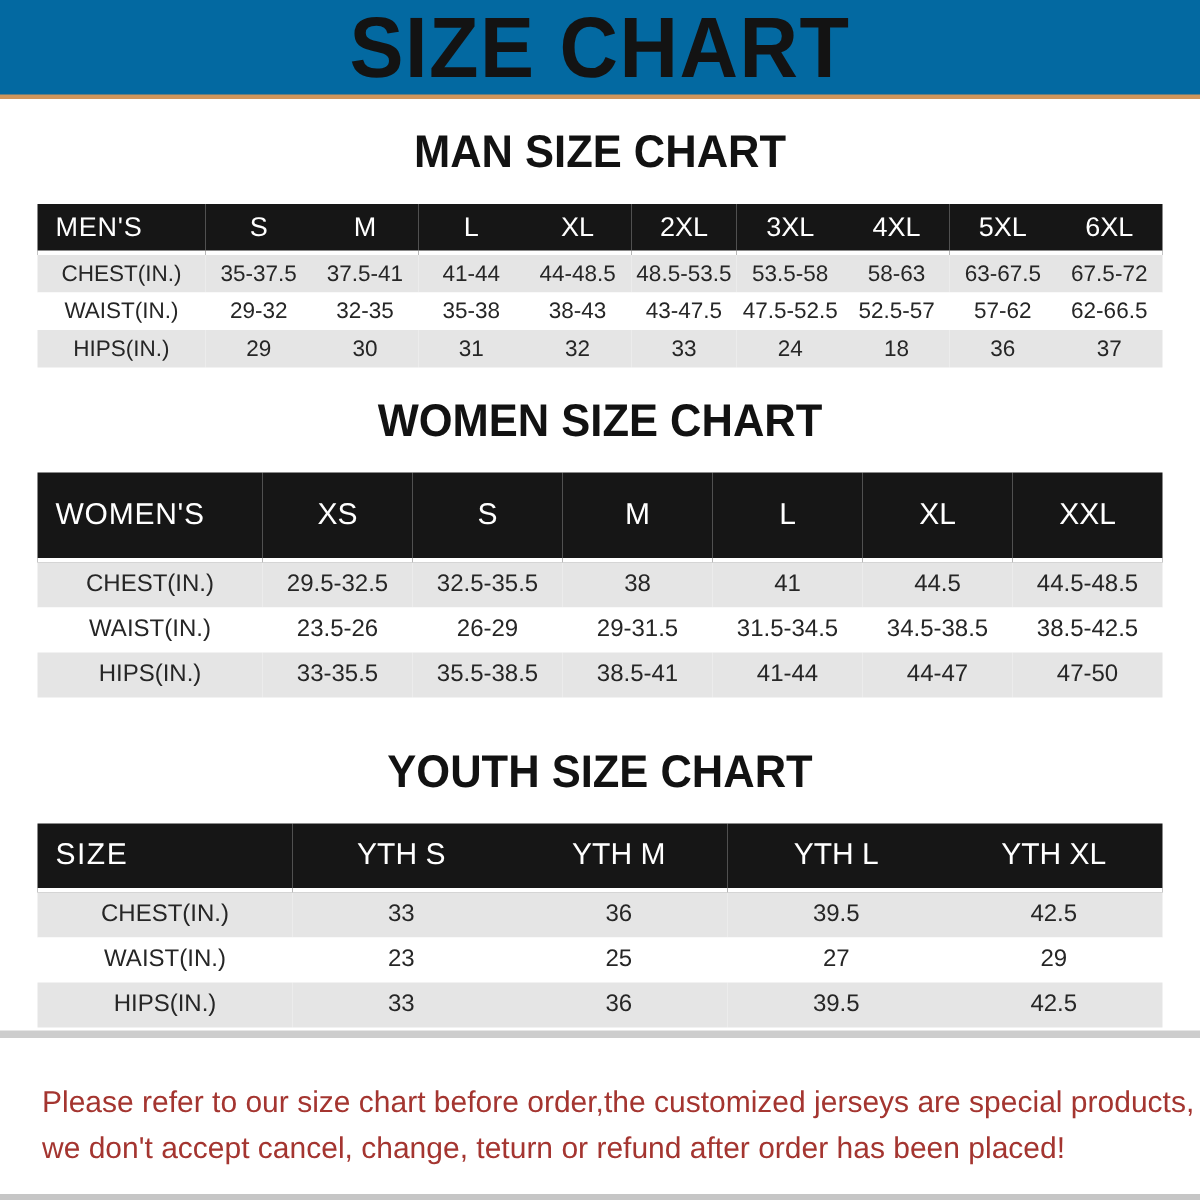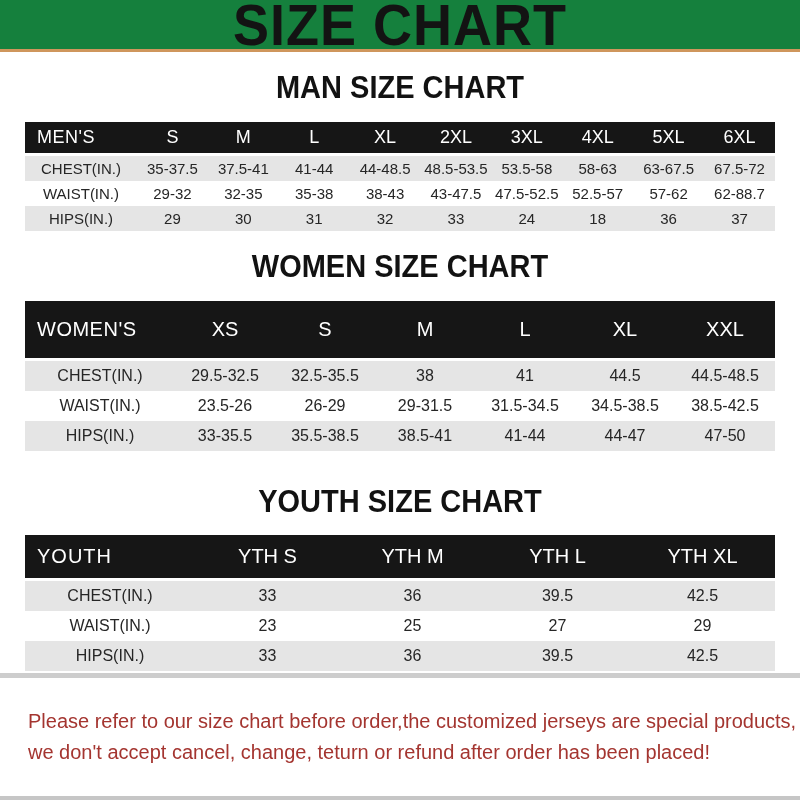--- a/index.html
+++ b/index.html
@@ -6,22 +6,22 @@
   html, body {
     margin: 0; padding: 0;
     width: 800px; height: 800px;
     background: #ffffff;
     font-family: "Liberation Sans", sans-serif;
     overflow: hidden;
     position: relative;
   }
   
   .banner {
-    height: 52px;
-    background: #15803d;
+    height: 66px;
+    background: #0369a1;
     border-bottom: 3px solid #cf965c;
     display: flex; align-items: center; justify-content: center;
   }
   .banner .banner-title {
     font-size: 54px;
     font-weight: bold;
     color: #131313;
     letter-spacing: 1px;
     transform: scaleY(1.06);
     margin: 0;
@@ -138,21 +138,21 @@
       <tr class="datarow">
         <td class="rowlbl">WAIST(IN.)</td>
         <td>29-32</td>
         <td>32-35</td>
         <td>35-38</td>
         <td>38-43</td>
         <td>43-47.5</td>
         <td>47.5-52.5</td>
         <td>52.5-57</td>
         <td>57-62</td>
-        <td>62-88.7</td>
+        <td>62-66.5</td>
       </tr>
       <tr class="datarow">
         <td class="rowlbl">HIPS(IN.)</td>
         <td>29</td>
         <td>30</td>
         <td>31</td>
         <td>32</td>
         <td>33</td>
         <td>24</td>
         <td>18</td>
@@ -201,21 +201,21 @@
         <td>44-47</td>
         <td>47-50</td>
       </tr>
     </tbody>
   </table>
 
 <h2 class="heading youth-heading">YOUTH SIZE CHART</h2>
 <table class="size-table youth">
     <tbody>
       <tr class="bar">
-        <th class="lbl">YOUTH</th>
+        <th class="lbl">SIZE</th>
         <th>YTH S</th>
         <th>YTH M</th>
         <th>YTH L</th>
         <th>YTH XL</th>
       </tr>
       <tr class="datarow">
         <td class="rowlbl">CHEST(IN.)</td>
         <td>33</td>
         <td>36</td>
         <td>39.5</td>

